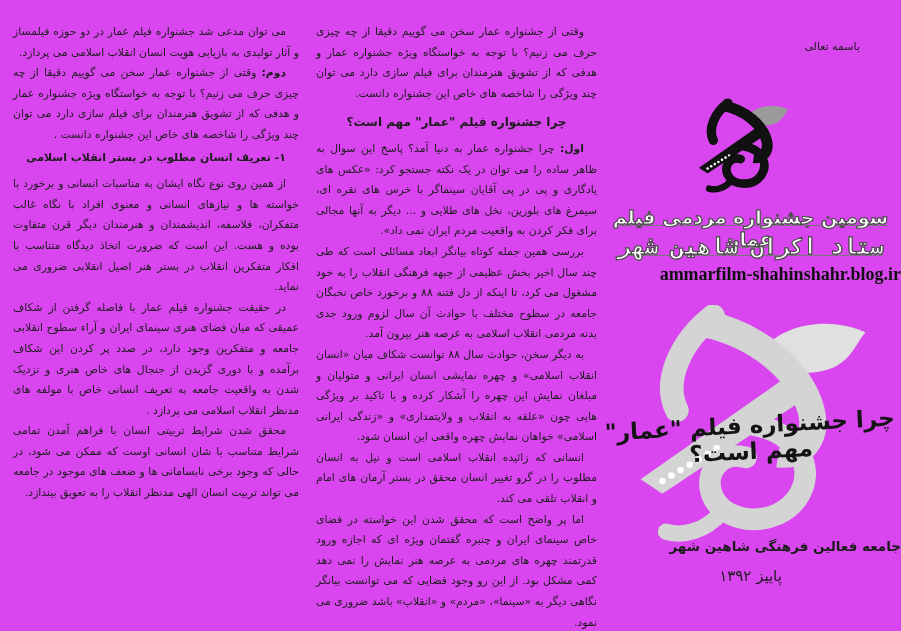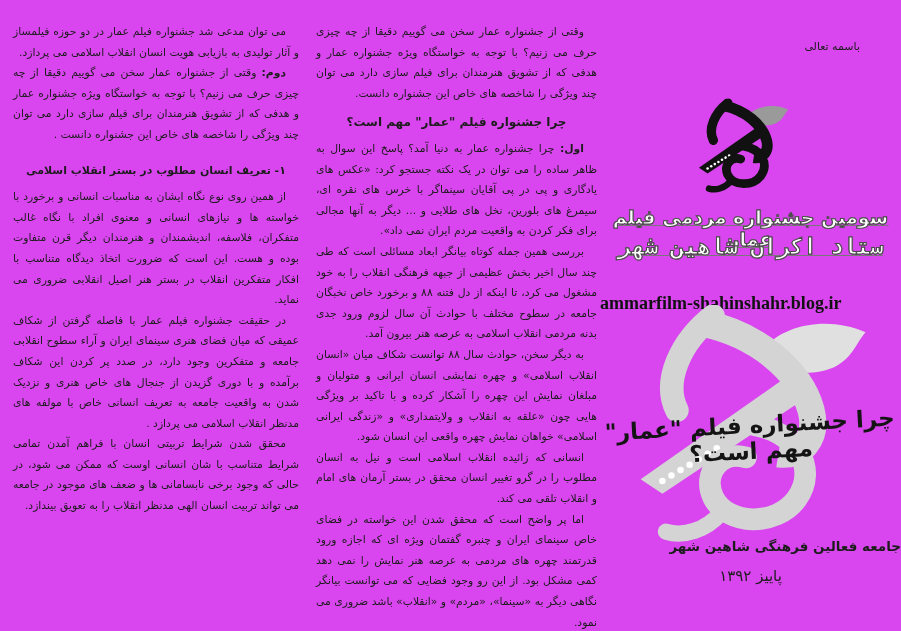--- a/index.html
+++ b/index.html
@@ -14,37 +14,37 @@
   .col p{margin:0;text-indent:13px;}
   .col-left{left:13px;width:286px;}
   .col-mid{left:316px;width:281px;}
   .lbl{font-weight:bold;}
   .mid-heading{
     text-align:center;font-weight:bold;font-size:12px;letter-spacing:-0.6px;
     margin:8px 0 6px;text-indent:0;
   }
   .sec-heading{
     text-align:center;font-weight:bold;font-size:11px;letter-spacing:-0.6px;
-    margin:15px 0 6px;text-indent:0;
+    margin:2px 0 6px;text-indent:0;
   }
 
   
   .cover{position:absolute;left:600px;top:0;width:301px;height:631px;}
   .bismillah{position:absolute;top:40px;left:0;width:260px;font-size:11px;}
   .logo-black{position:absolute;left:86px;top:86px;width:108px;height:126px;color:#111;--flag:#9a9a9a;}
   .cal-outline{
     position:absolute;left:0;width:100%;text-align:center;font-weight:bold;
     color:#fff;-webkit-text-stroke:1px #4a4a4a;text-shadow:0 0 1px #666;
     text-decoration:underline;text-decoration-color:#777;text-decoration-thickness:1px;
   }
   .cal-line1{top:206px;font-size:19px;}
   .cal-line2{top:234px;font-size:22px;font-family:Liberation Mono, monospace;}
   .blog-url{
-    position:absolute;top:264px;left:0;width:100%;text-align:left;direction:ltr;
-    font-family:"Liberation Serif","DejaVu Serif",serif;font-weight:bold;font-size:18px;color:#111;margin-top:29px;
+    position:absolute;top:264px;left:0;width:100%;text-align:right;direction:ltr;
+    font-family:"Liberation Serif","DejaVu Serif",serif;font-weight:bold;font-size:18px;color:#111;
   }
   .logo-watermark{position:absolute;left:8px;top:298px;width:272px;height:268px;color:#d4d4d4;--flag:#e0e0e0;}
   .cover-title{
     position:absolute;top:412px;left:0;width:100%;z-index:2;
     text-align:center;font-weight:bold;font-size:23px;color:#141414;
     transform:rotate(-3deg);letter-spacing:-0.5px;
   }
   .org-name{position:absolute;top:538px;left:0;width:100%;text-align:right;font-weight:bold;font-size:13.5px;}
   .season{position:absolute;top:567px;left:0;width:100%;text-align:center;font-size:15px;}
 </style>

